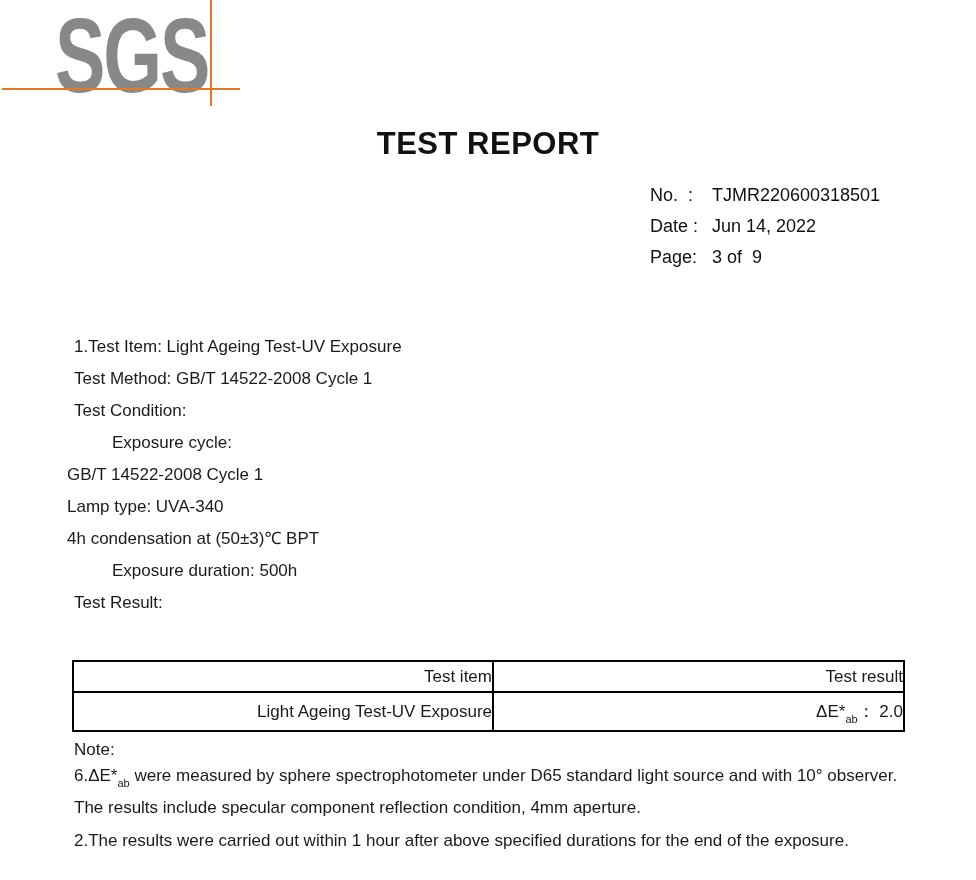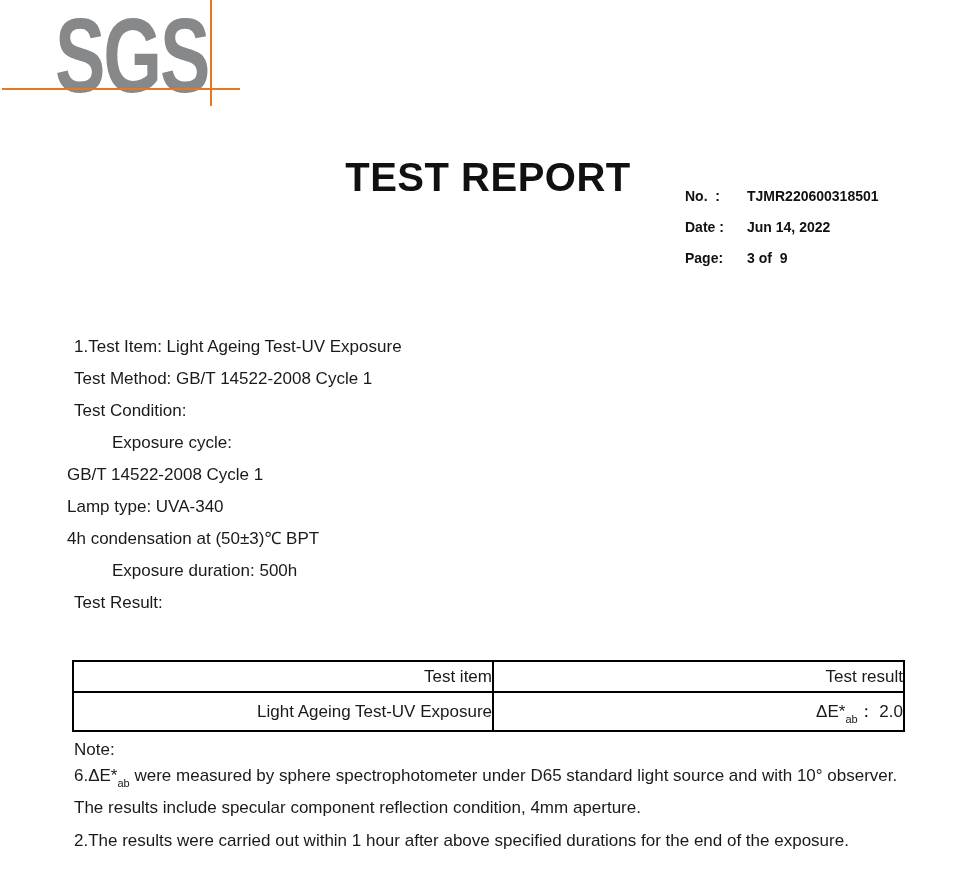--- a/index.html
+++ b/index.html
@@ -37,40 +37,39 @@
     position: absolute;
     left: 2px;
     top: 88px;
     width: 238px;
     height: 2px;
   }
 
   
   .title {
     position: absolute;
-    top: 155px;
+    top: 126px;
     left: 0;
     width: 100%;
     margin: 0;
     text-align: center;
-    font-size: 40px;
+    font-size: 31px;
     font-weight: 700;
     letter-spacing: 0.5px;
     color: #111;
   }
 
   
   .meta {
     position: absolute;
     left: 650px;
     top: 180px;
-    font-size: 14px;
-    font-weight: 700;
+    font-size: 18px;
+    font-weight: 400;
     color: #111;
-    margin-left: 35px;
   }
   .meta-row { height: 31px; display: flex; align-items: center; }
   .meta-label { display: inline-block; width: 62px; white-space: pre; }
   .meta-value { white-space: pre; }
 
   
   .body-lines {
     position: absolute;
     left: 0;
     top: 331px;

